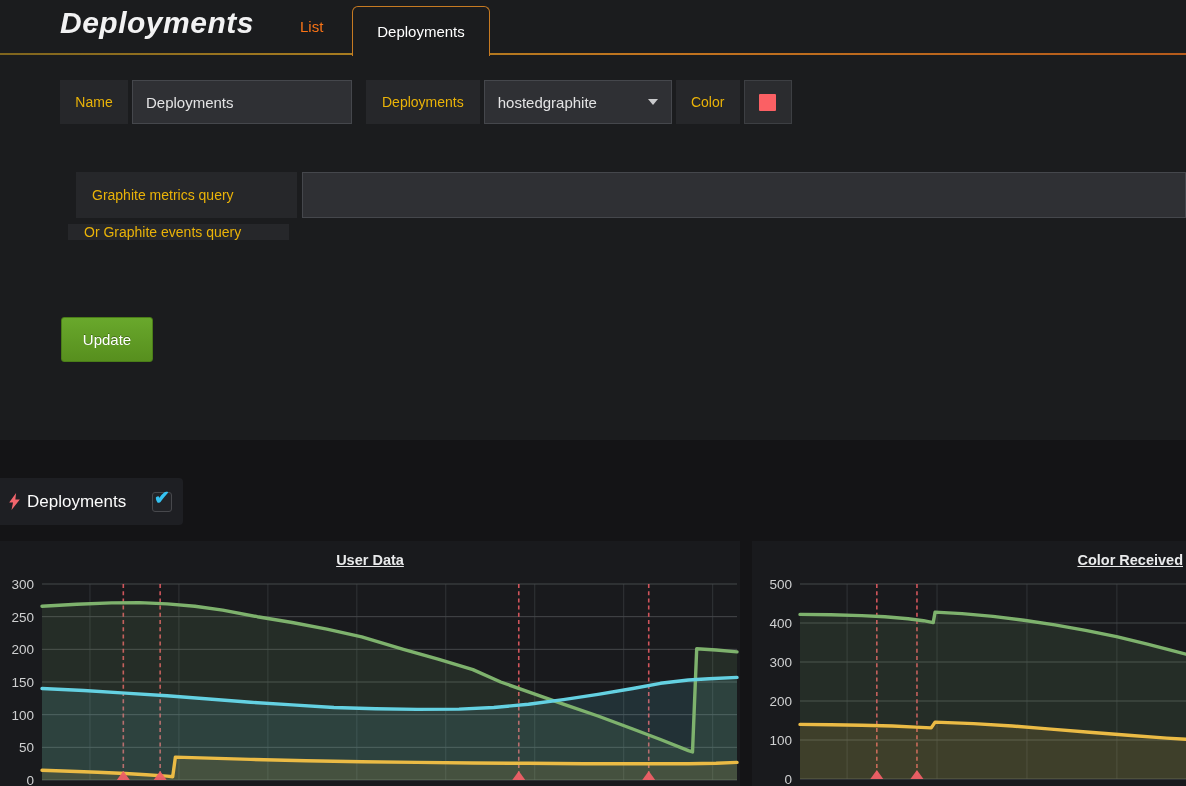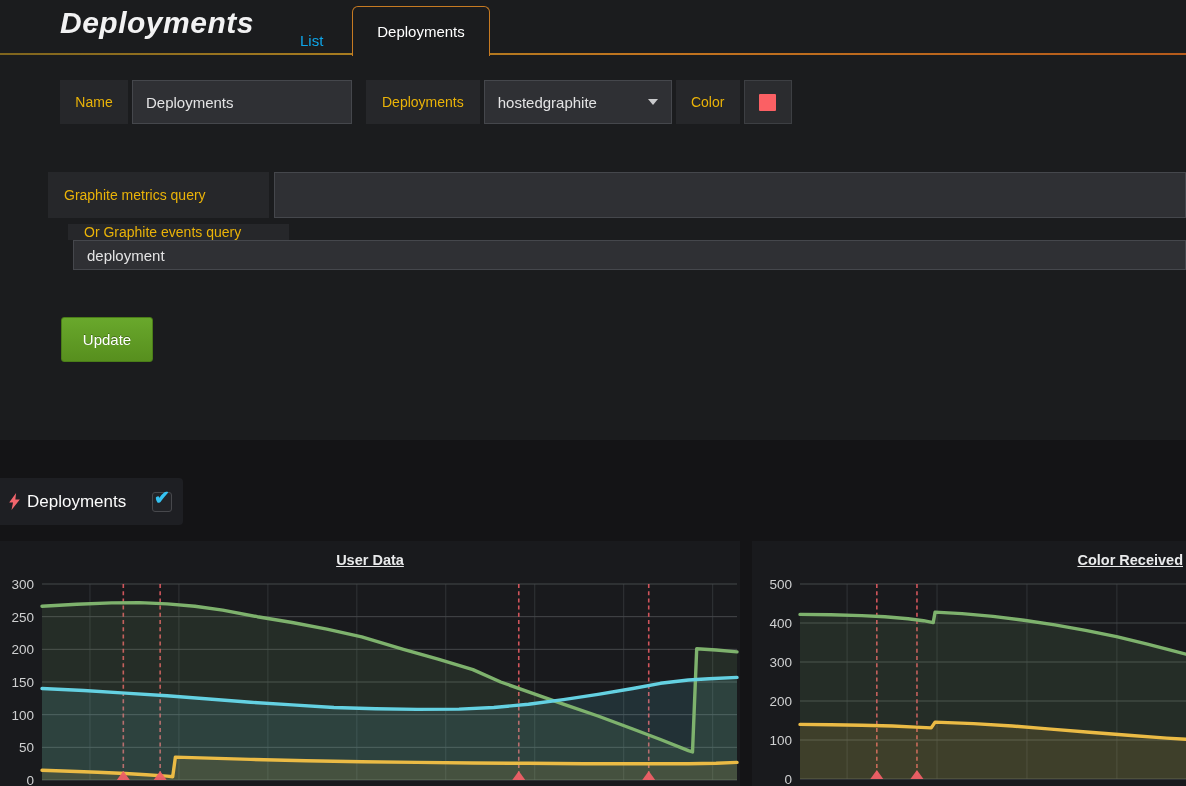--- a/index.html
+++ b/index.html
@@ -6,32 +6,32 @@
   html,body { width:1186px; height:786px; overflow:hidden; }
   body { position:relative; background:#141416; font-family:"Liberation Sans",sans-serif; }
 
   
   .editor { position:absolute; top:0; left:0; width:1186px; height:440px; background:#1b1c1e; }
   .underline { position:absolute; top:53px; left:0; width:100%; height:2px;
                background:linear-gradient(90deg,#7f651e,#a87c20 30%,#c1741f 55%,#b55a1b); }
   .page-title { position:absolute; top:6px; left:60px; font-size:30px; font-style:italic;
                 font-weight:bold; color:#f2f2f3; letter-spacing:.5px; }
   .tab { font-size:15px; display:flex; align-items:center; cursor:pointer; }
-  .tab-plain { position:absolute; top:16px; left:290px; height:49px; padding:0 10px; color:#0ea5e9;justify-content:center; }
+  .tab-plain { position:absolute; top:2px; left:290px; height:49px; padding:0 10px; color:#f97316;justify-content:center; }
   .tab-active { position:absolute; top:6px; left:352px; width:138px; height:50px; background:#1b1c1e;
                 border:1px solid #c67a22; border-bottom:none; border-radius:6px 6px 0 0;
                 justify-content:center; color:#ffffff; z-index:2; }
 
   .frow { position:absolute; display:flex; }
   .fbox { display:flex; align-items:center; }
   .flabel { background:#26272a; color:#eab308; font-size:14px; padding:0 16px; }
   .finput { background:#2f3034; border:1px solid #45474c; color:#e3e3e4; font-size:15px;
             padding:0 13px; font-family:inherit; outline:none; }
   .row1 { top:80px; left:60px; height:44px; }
-  .row2 { top:172px; left:48px; right:0; height:46px; }
+  .row2 { top:172px; left:76px; right:0; height:46px; }
   .row3 { top:224px; left:68px; right:0; height:46px;flex-direction:column; }
   .name-label { width:68px; justify-content:center; }
   .name-input { width:220px; margin-left:4px; }
   .ds-label { margin-left:14px; }
   .ds-select { width:188px; margin-left:4px; justify-content:space-between; cursor:pointer; }
   .caret { width:0; height:0; border-left:5px solid transparent; border-right:5px solid transparent;
            border-top:6px solid #c9cacc; margin-left:10px; }
   .color-label { margin-left:4px; width:64px; justify-content:center; }
   .swatch-box { margin-left:4px; width:48px; justify-content:center; background:#2b2c2f;
                 border:1px solid #3d3f43; cursor:pointer; }
@@ -90,21 +90,20 @@
     </div>
   </div>
 
   <div class="frow row2">
     <div class="fbox flabel q-label">Graphite metrics query</div>
     <input class="finput q-input" type="text" value="" style="">
   </div>
 
   <div class="frow row3">
     <div class="fbox flabel q-label">Or Graphite events query</div>
-    <input class="finput q-input" type="text" value="deployment" style="">
   </div>
 
   <button class="update-btn">Update</button>
 </div>
 
 <div class="badge">
   <svg class="bolt" viewBox="0 0 10 16">
     <polygon id="bolt-shape" points="6.5,0 0,9 3.6,9 2.2,16 10,6.2 5.8,6.2" fill="#f2656c"></polygon>
   </svg>
   <span class="badge-label">Deployments</span>

